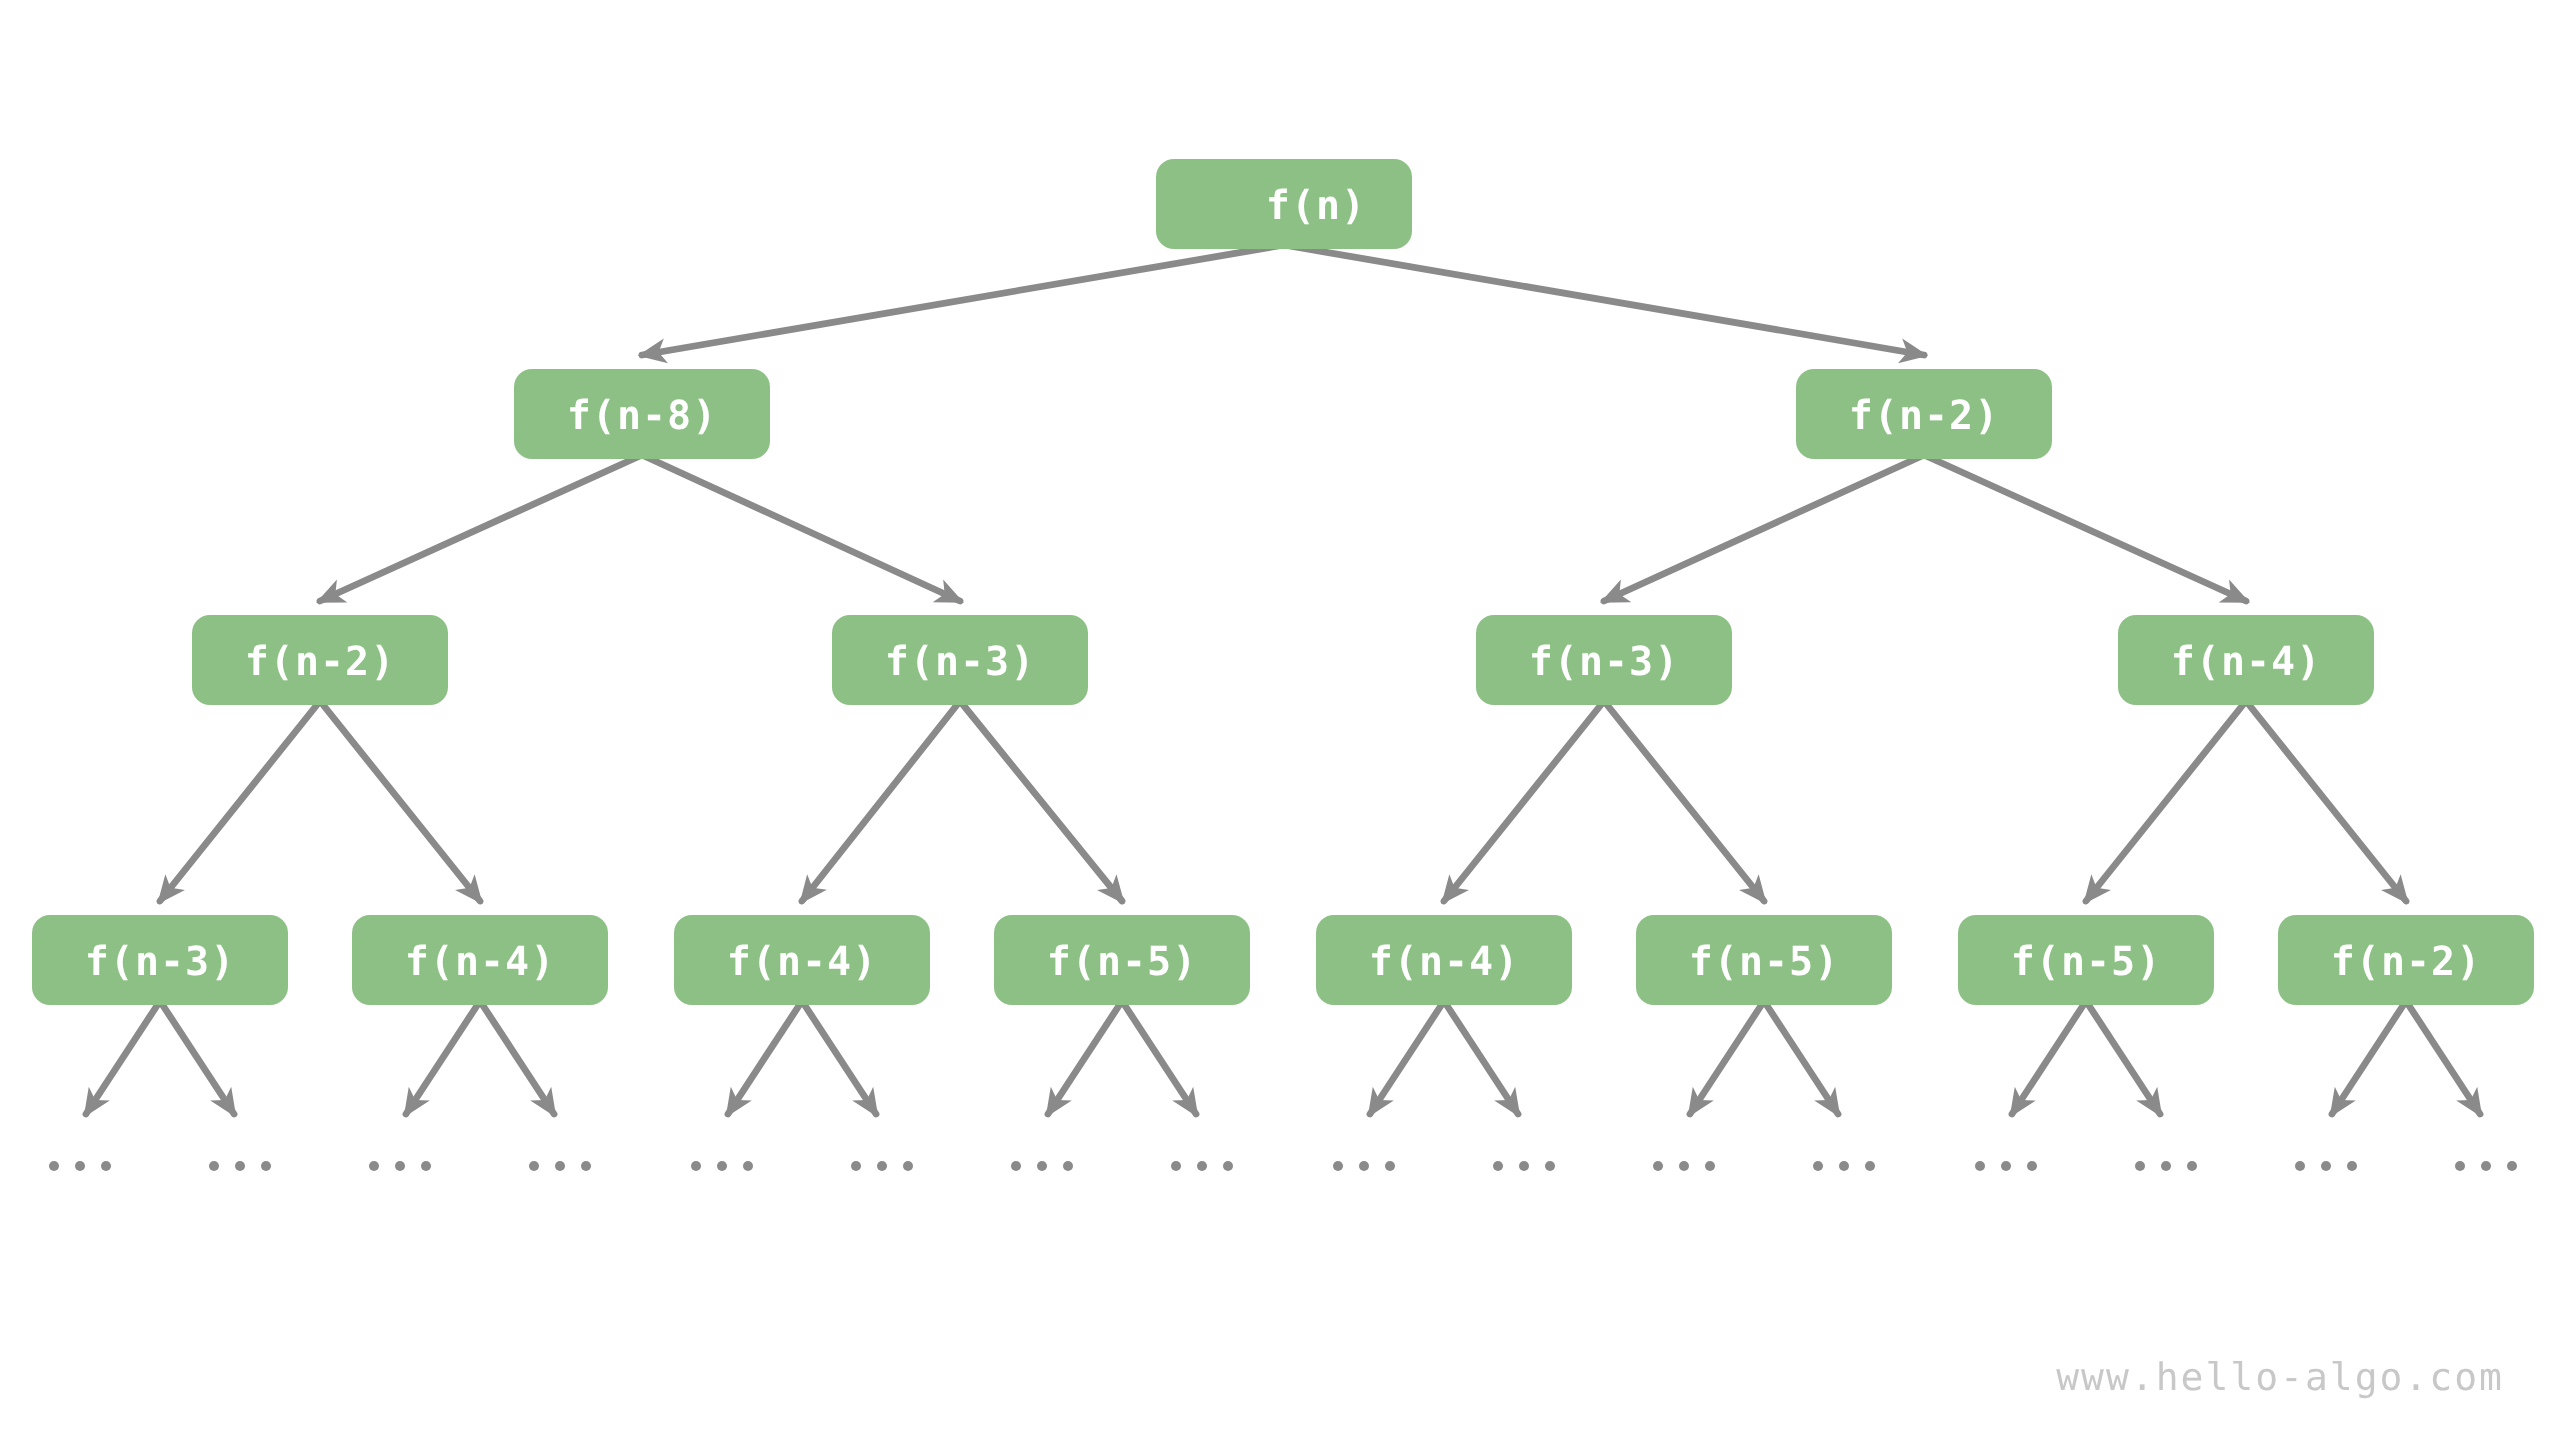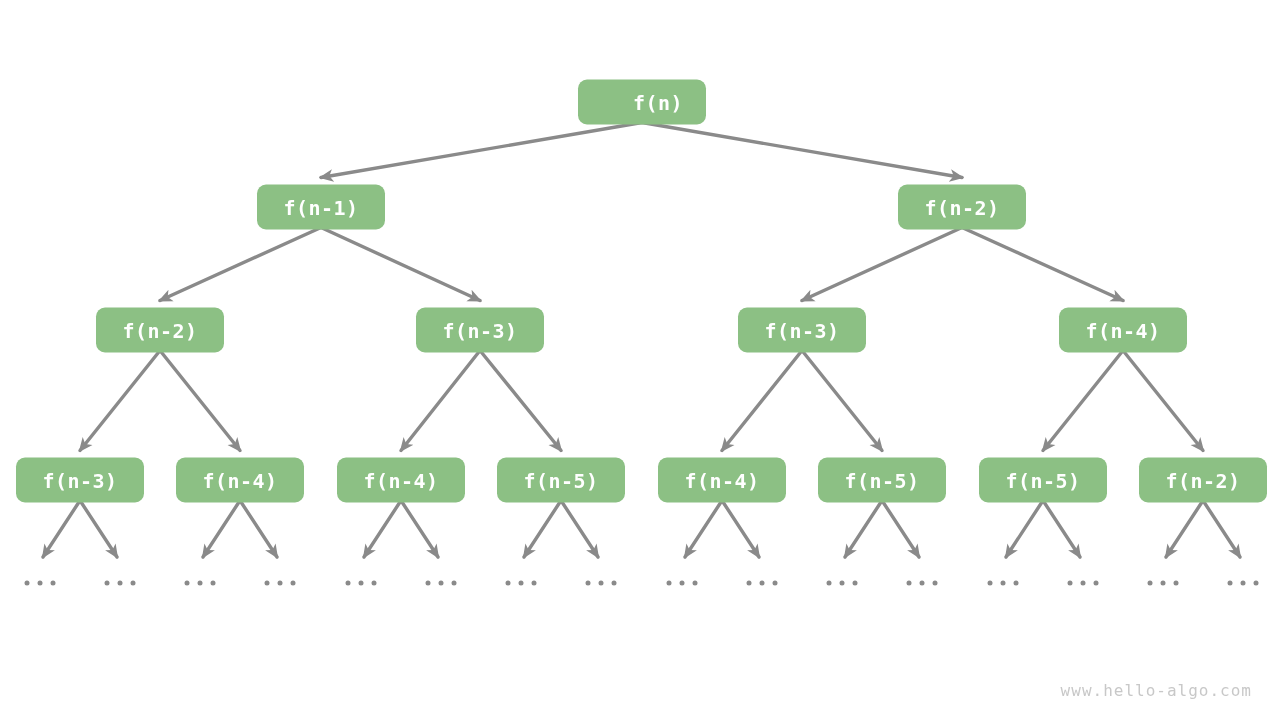--- a/index.html
+++ b/index.html
@@ -57,21 +57,21 @@
     width: 5px;
     height: 5px;
     border-radius: 50%;
     background: var(--arrow, #8a8a8a);
   }
   .watermark {
     position: absolute;
     right: 28px;
     bottom: 20px;
     color: var(--watermark, #c8c8c8);
-    font-size: 16px;
+    font-size: 19px;
     letter-spacing: 1px;
   }
 </style>
 </head>
 <body>
 
 <div class="stage">
   <svg class="edges-layer" id="edges-layer" viewBox="0 0 1280 720" xmlns="http://www.w3.org/2000/svg">
     <defs>
       <marker id="arrowhead" viewBox="0 0 10 10" refX="8.5" refY="5" markerWidth="4.2" markerHeight="4.2" orient="auto-start-reverse">
@@ -110,21 +110,21 @@
         <line x1="1203" y1="500.5" x2="1166" y2="557" class="edge" marker-end="url(#arrowhead)"></line>
         <line x1="1203" y1="500.5" x2="1240" y2="557" class="edge" marker-end="url(#arrowhead)"></line>
       </g>
   </svg>
 
   <div id="nodes-layer">
       <div class="node" style="left: 642px; top: 102px; padding-left: 32px;">
         <span class="label">f(n)</span>
       </div>
       <div class="node" style="left: 321px; top: 207px;">
-        <span class="label">f(n-1)</span>
+        <span class="label">f(n-8)</span>
       </div>
       <div class="node" style="left: 962px; top: 207px;">
         <span class="label">f(n-2)</span>
       </div>
       <div class="node" style="left: 160px; top: 330px;">
         <span class="label">f(n-2)</span>
       </div>
       <div class="node" style="left: 480px; top: 330px;">
         <span class="label">f(n-3)</span>
       </div>

